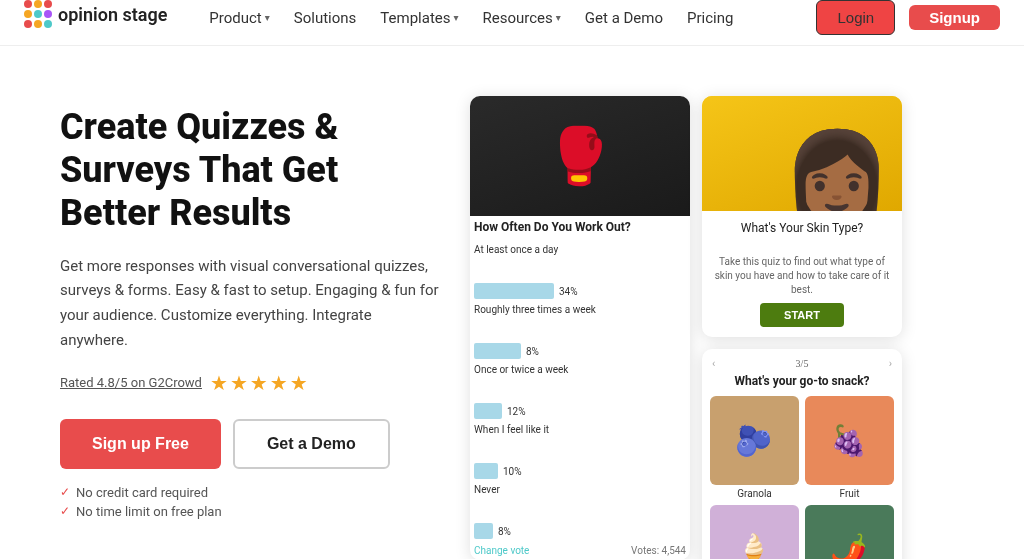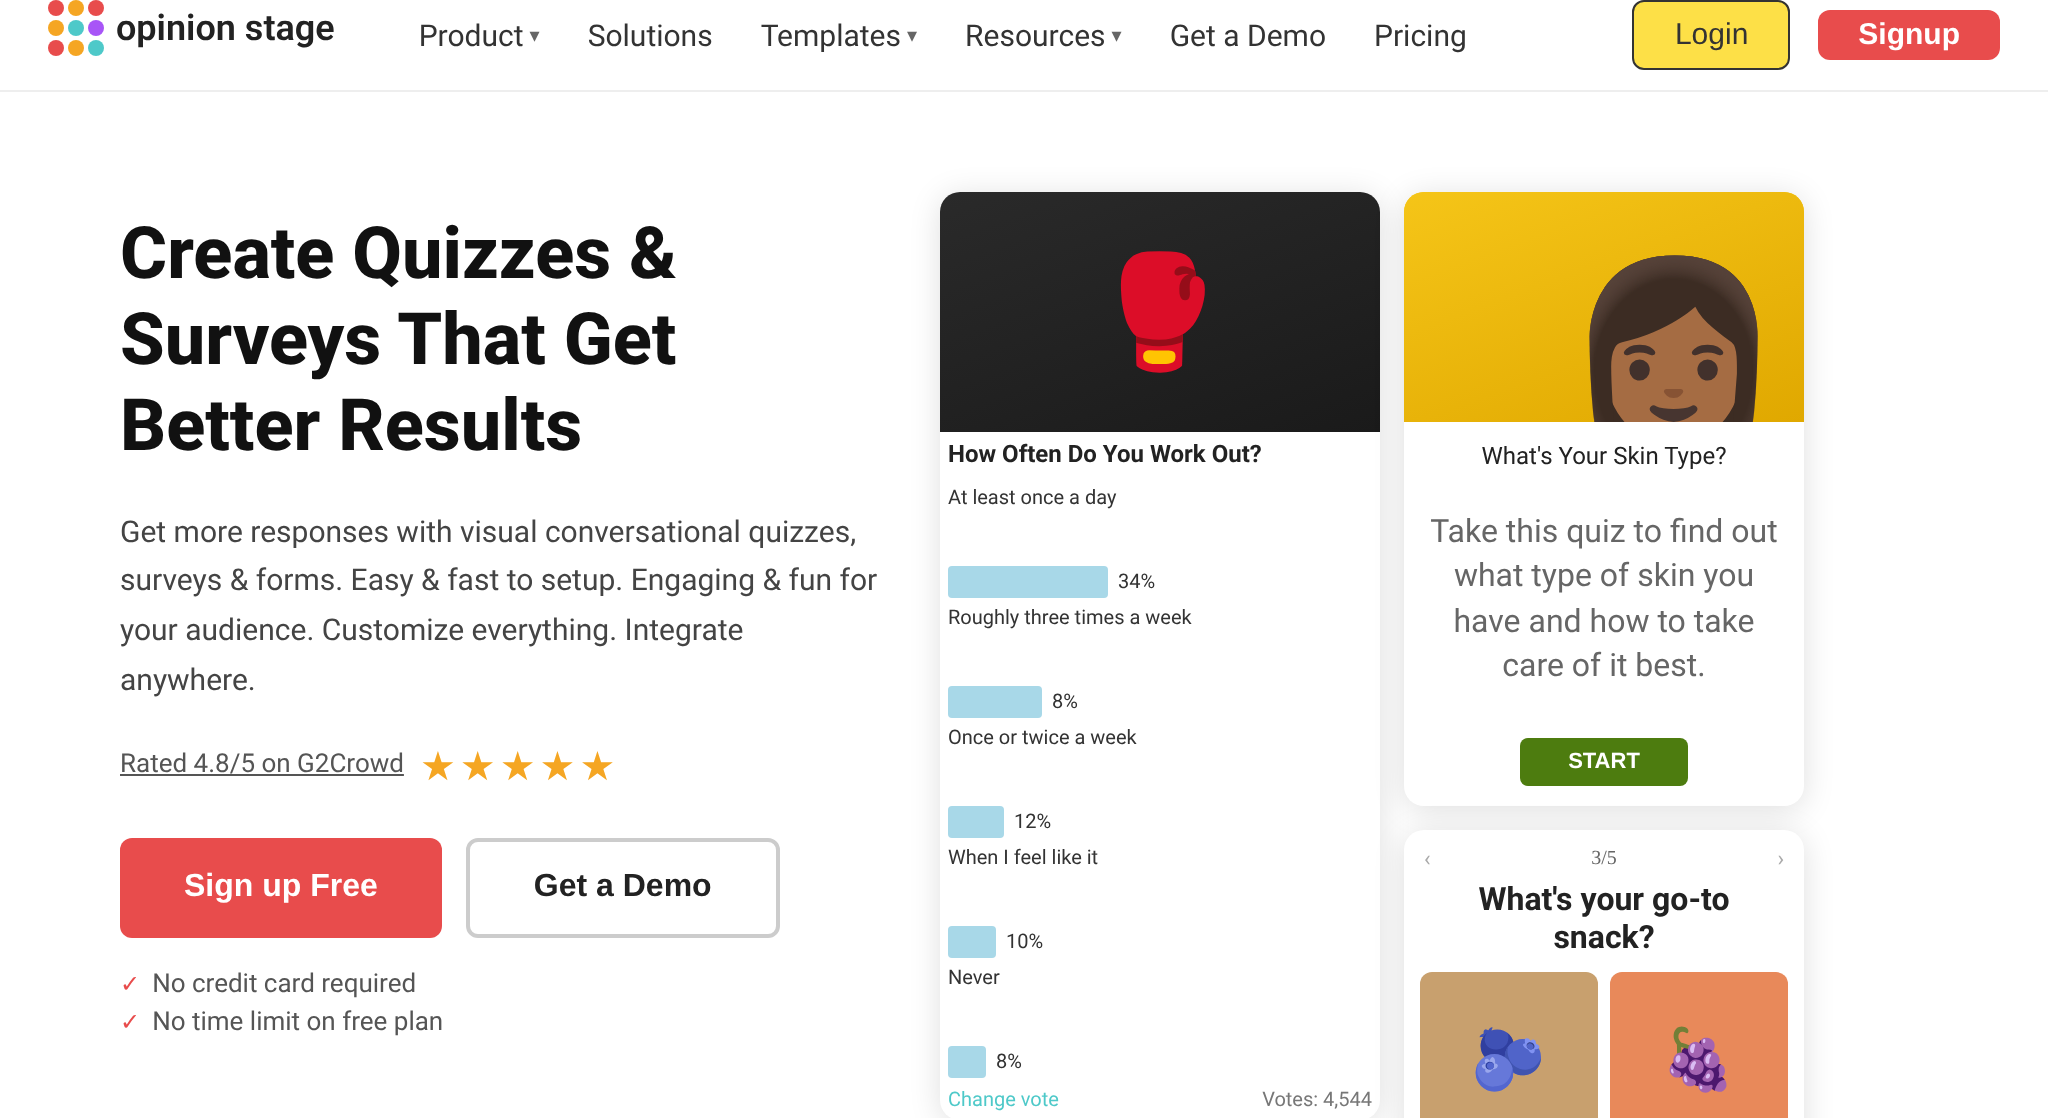--- a/index.html
+++ b/index.html
@@ -8,21 +8,21 @@
     
     nav { display: flex; align-items: flex-start; padding: 0 24px; height: 46px; border-bottom: 1px solid #eee; }
     .logo { display: flex; align-items: center; gap: 6px; margin-right: 32px; text-decoration: none; }
     .logo-dots { display: grid; grid-template-columns: repeat(3,8px); gap: 2px; }
     .logo-dot { width: 8px; height: 8px; border-radius: 50%; }
     .logo-text { font-size: 18px; font-weight: 600; color: #222; }
     .nav-links { display: flex; align-items: center; gap: 4px; flex: 1; }
     .nav-link { display: flex; align-items: center; gap: 3px; padding: 6px 10px; color: #333; text-decoration: none; font-size: 15px; cursor: pointer; white-space: nowrap; }
     .chevron { font-size: 10px; color: #666; }
     .nav-spacer { flex: 1; }
-    .btn-login { padding: 8px 20px; border: 1.5px solid #333; border-radius: 6px; background: #fde047; color: #333; font-size: 15px; cursor: pointer; font-weight: 500; }
+    .btn-login { padding: 8px 20px; border: 1.5px solid #333; border-radius: 6px; background: #ef4444; color: #333; font-size: 15px; cursor: pointer; font-weight: 500; }
     .btn-signup { padding: 4px 20px; border: none; border-radius: 6px; background: #e84c4c; color: #fff; font-size: 15px; cursor: pointer; font-weight: 600; margin-left: 10px; }
 
     
     .hero { display: flex; align-items: flex-start; padding: 50px 60px 30px 60px; gap: 30px; max-width: 1024px; margin: 0 auto; }
     .hero-text { flex: 0 0 380px; padding-top: 10px; }
     .hero-title { font-size: 36px; font-weight: 800; line-height: 1.2; color: #111; margin-bottom: 18px; }
     .hero-desc { font-size: 15px; color: #444; line-height: 1.65; margin-bottom: 18px; }
     .hero-rating { display: flex; align-items: center; gap: 8px; margin-bottom: 24px; }
     .hero-rating a { font-size: 13px; color: #555; text-decoration: underline; }
     .stars { display: flex; gap: 2px; font-size: 20px; color: #f5a623; }
@@ -46,28 +46,28 @@
     .poll-bar-wrap { display: flex; align-items: center; gap: 5px; margin-top: 28px; }
     .poll-bar { height: 16px; background: #a8d8e8; border-radius: 2px; display: flex; align-items: center; }
     .poll-pct { font-size: 10px; color: #333; white-space: nowrap; }
     .poll-footer { display: flex; justify-content: space-between; font-size: 10px; color: #777; margin-top: 6px; }
 
     
     .skin-card { background: #fff; border-radius: 10px; box-shadow: 0 2px 16px rgba(0,0,0,0.13); overflow: hidden; width: 200px; flex-shrink: 0; }
     .skin-img { width: 100%; height: 115px; background: #f5c518; display: flex; align-items: flex-end; justify-content: center; overflow: hidden; position: relative; }
     .skin-body { padding: 10px; text-align: center; }
     .skin-title { font-size: 12px; font-weight: 400; color: #222; margin-bottom: 20px; }
-    .skin-desc { font-size: 16px; color: #666; margin-bottom: 24px; line-height: 1.4; }
+    .skin-desc { font-size: 10px; color: #666; margin-bottom: 6px; line-height: 1.4; }
     .skin-btn { background: #4d7c0f; color: #fff; border: none; border-radius: 4px; padding: 6px 24px; font-size: 11px; font-weight: 600; cursor: pointer; }
 
     
     .snack-card { background: #fff; border-radius: 10px; box-shadow: 0 2px 16px rgba(0,0,0,0.13); overflow: hidden; width: 200px; flex-shrink: 0; }
     .snack-header { padding: 8px 10px 4px; display: flex; align-items: center; justify-content: space-between; }
     .snack-progress { font-size: 10px; color: #666; font-family: Liberation Serif, serif; }
-    .snack-title { font-size: 16px; font-weight: 700; color: #222; padding: 0 10px 8px; text-align: center; }
+    .snack-title { font-size: 12px; font-weight: 700; color: #222; padding: 0 10px 8px; text-align: center; }
     .snack-grid { display: grid; grid-template-columns: 1fr 1fr; gap: 6px; padding: 0 8px 8px; }
     .snack-item { text-align: center; }
     .snack-img-box { width: 100%; aspect-ratio: 1; border-radius: 6px; overflow: hidden; display: flex; align-items: center; justify-content: center; font-size: 30px; }
     .snack-label { font-size: 10px; color: #333; margin-top: 3px; }
     .granola-bg { background: #c8a06e; }
     .fruit-bg { background: #e8895a; }
     .icecream-bg { background: #d0b0d8; }
     .spicy-bg { background: #4a7a5a; }
 
     

